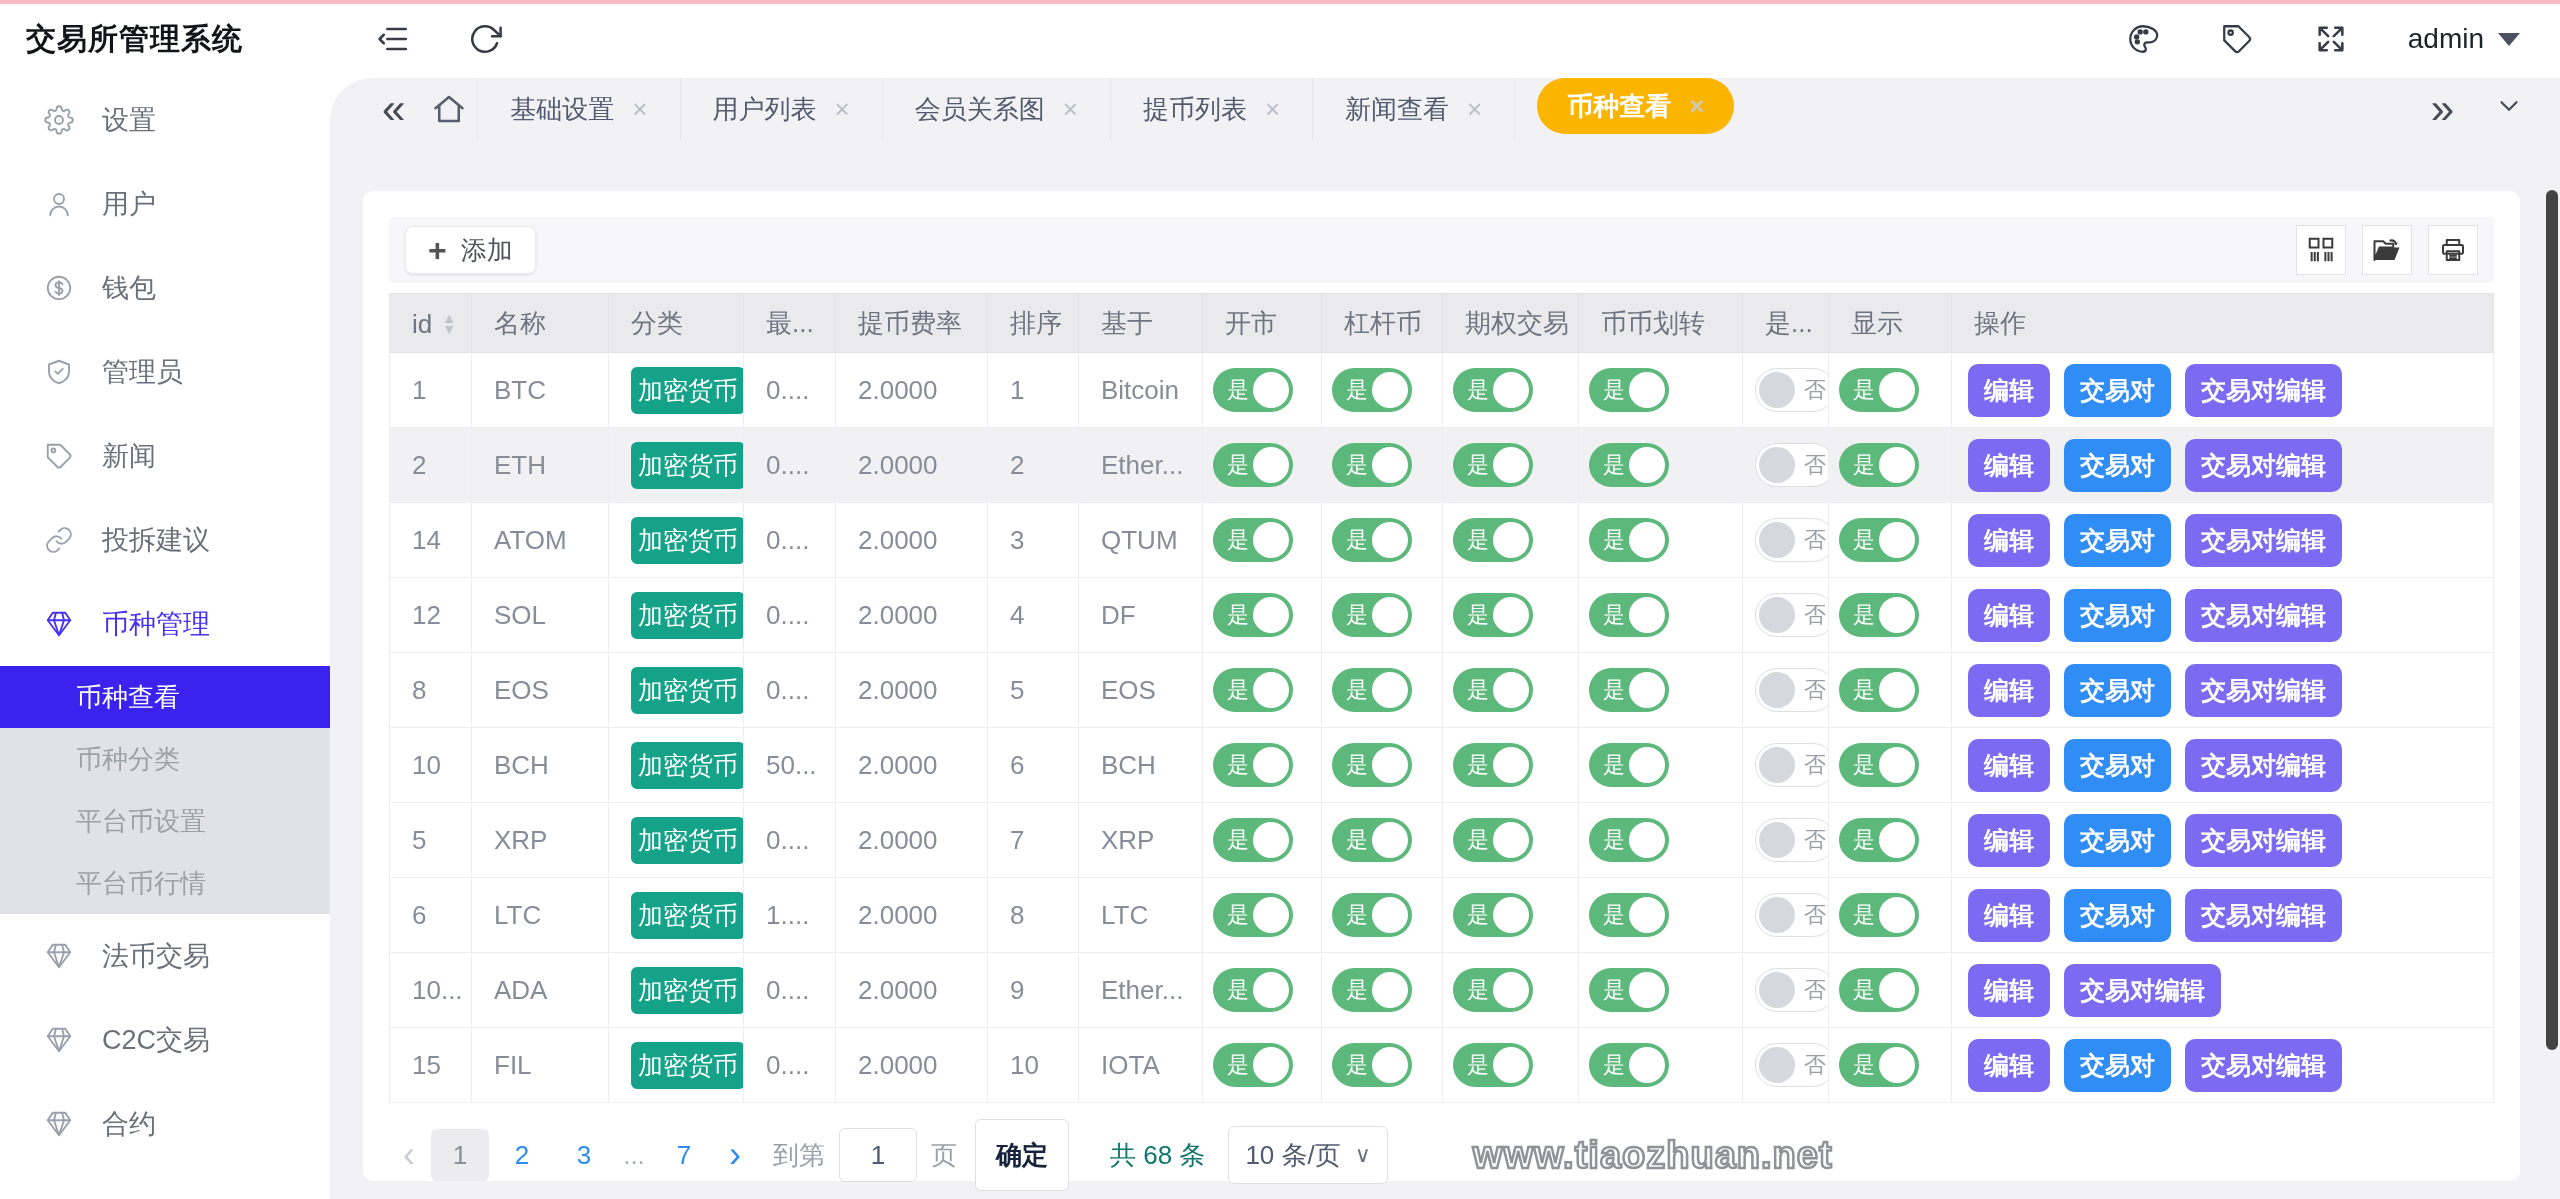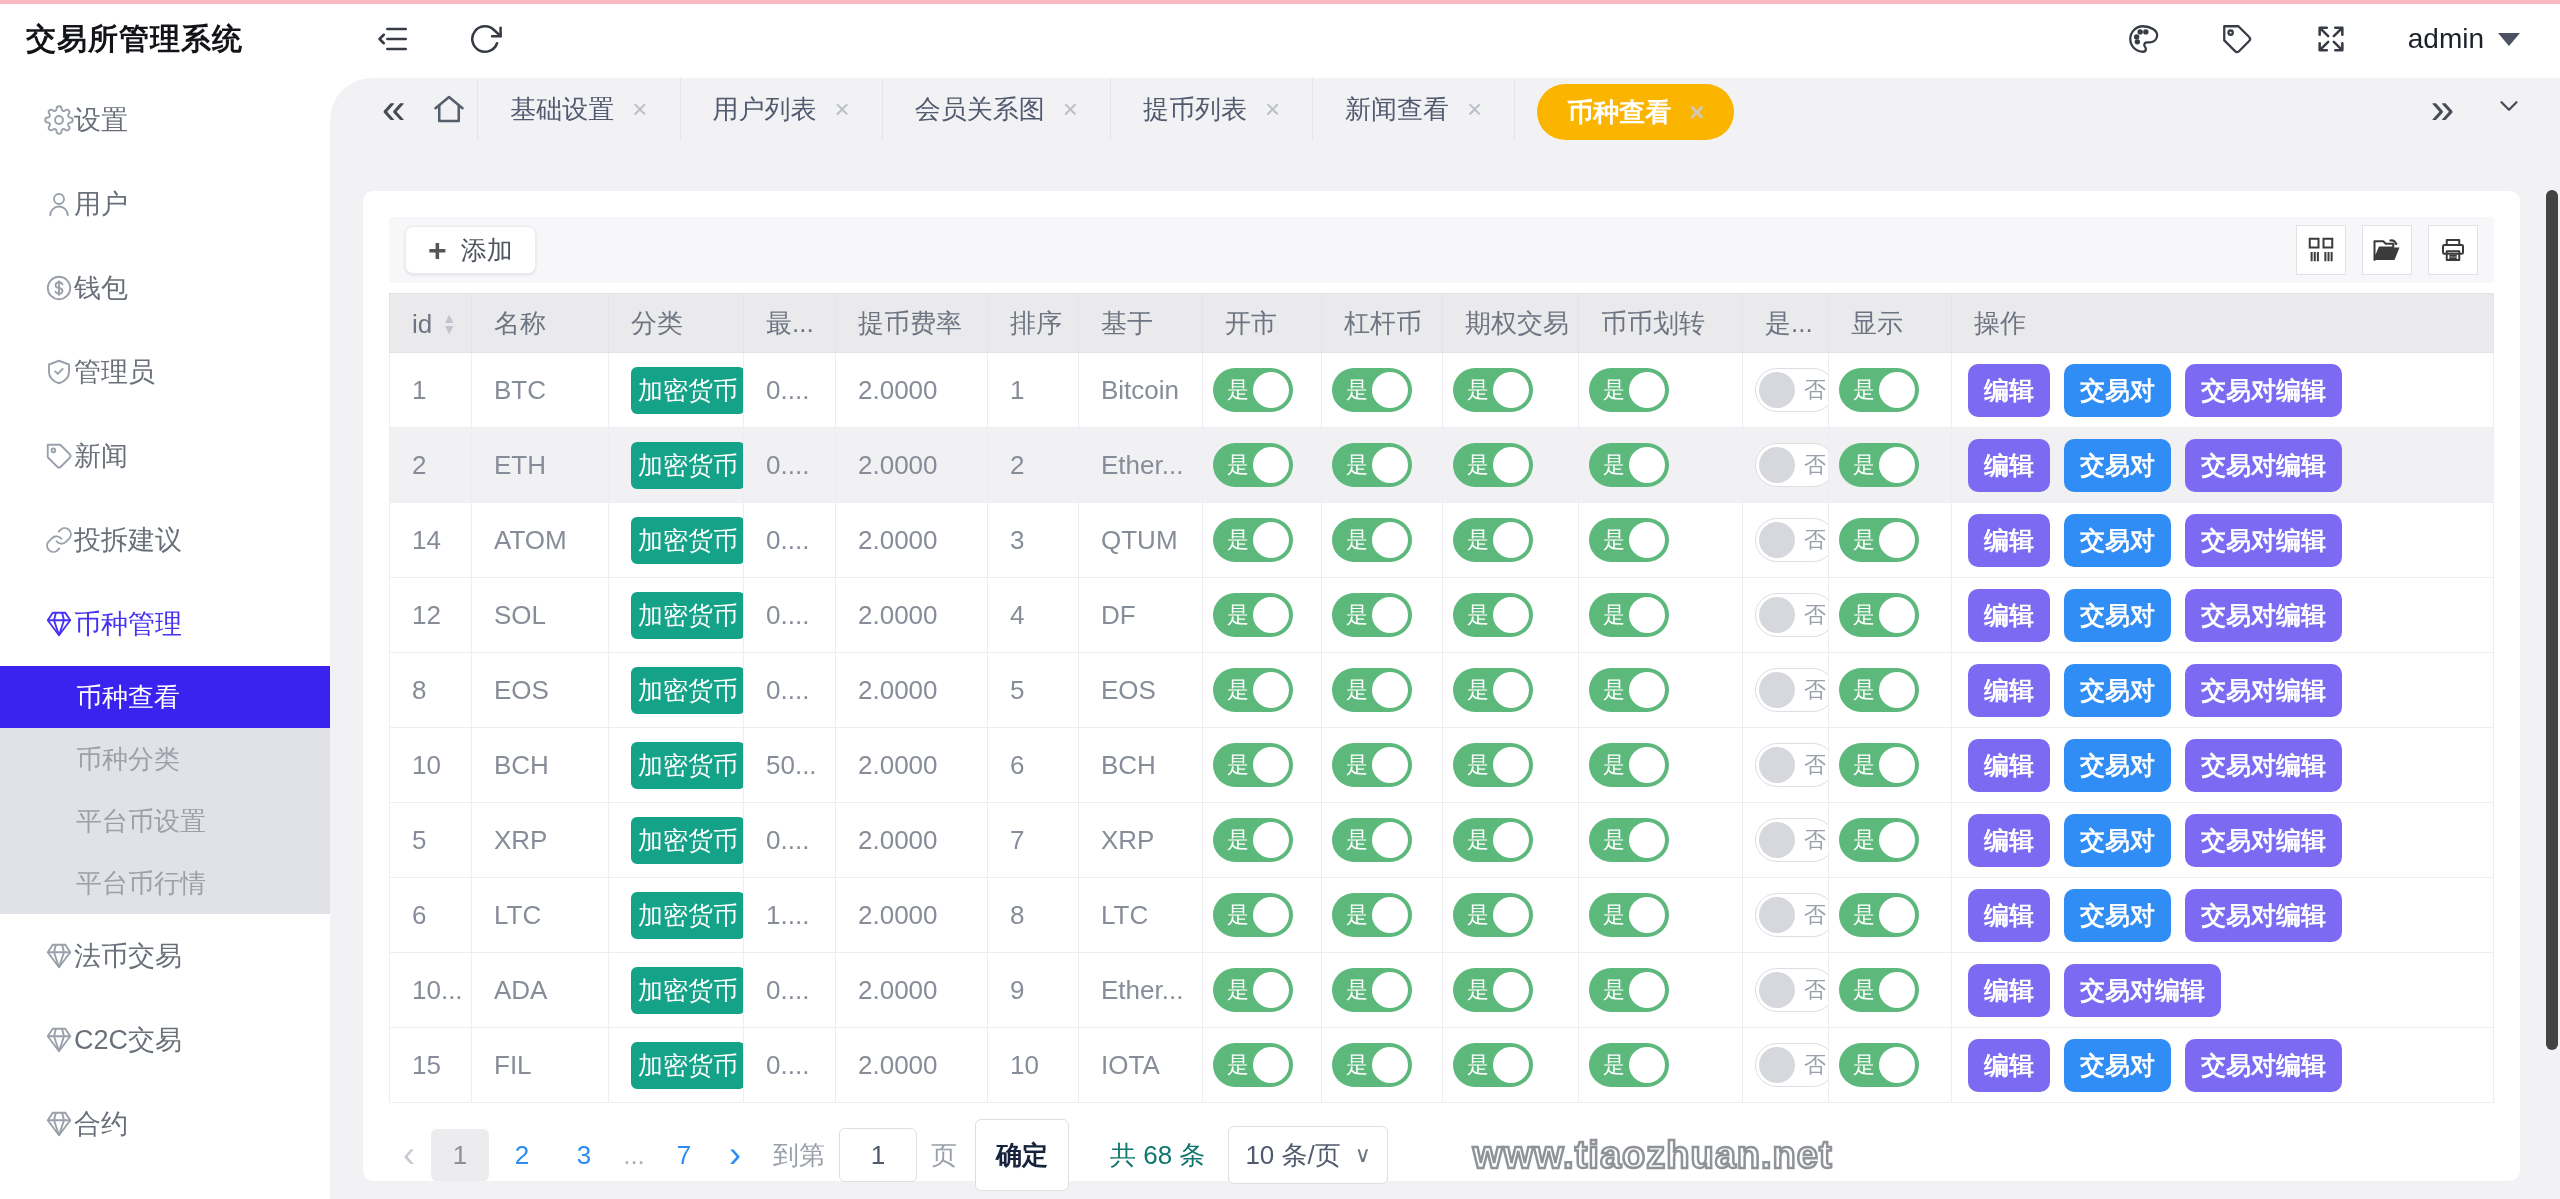--- a/index.html
+++ b/index.html
@@ -14,35 +14,35 @@
   .logo{width:330px;box-sizing:border-box;padding-left:26px;font-size:30px;font-weight:700;color:#121418;letter-spacing:1px}
   .hicon{background:none;border:none;padding:0;cursor:pointer;color:#363b45;display:flex;align-items:center}
   .hicon svg{width:34px;height:34px}
   .left-icons{display:flex;align-items:center;gap:58px;margin-left:46px}
   .right-icons{margin-left:auto;display:flex;align-items:center;gap:60px;padding-right:40px}
   .user-menu{display:flex;align-items:center;gap:14px;cursor:pointer}
   .username{font-size:28px;color:#1d2129}
   .caret{width:0;height:0;border-left:11px solid transparent;border-right:11px solid transparent;border-top:13px solid #4c5261}
   
   .sidebar{position:absolute;top:78px;left:0;bottom:0;width:330px;background:#fff;z-index:5}
-  .side-item{height:84px;display:flex;align-items:center;padding-left:44px;font-size:27px;color:#6a707a;cursor:pointer}
+  .side-item{height:84px;display:flex;align-items:center;gap:28px;padding-left:44px;font-size:27px;color:#6a707a;cursor:pointer}
   .side-item .sicon{display:flex;color:#9aa0ab}
   .side-item .sicon svg{width:30px;height:30px}
   .side-item.active{color:#4732f1}
   .side-item.active .sicon{color:#4732f1}
   .submenu{background:#e1e2e7}
   .sub-item{height:62px;display:flex;align-items:center;padding-left:76px;font-size:26px;color:#9ba0a9;cursor:pointer}
   .sub-item.active{background:#3a23ef;color:#fff}
   
   .main{position:absolute;top:78px;left:330px;right:0;bottom:0;background:#f2f2f5;border-top-left-radius:42px}
   .tabrow{height:62px;display:flex;align-items:center;padding-left:52px;font-size:26px;color:#515a6e}
   .tab-collapse{font-size:42px;color:#454b57;margin-right:26px;cursor:pointer;line-height:1}
   .home{display:flex;color:#575e6b;cursor:pointer;margin-right:10px}
   .home svg{width:36px;height:36px}
-  .tabs{display:flex;align-items:flex-end;height:100%}
+  .tabs{display:flex;align-items:flex-start;height:100%}
   .tab{display:flex;align-items:center;gap:18px;padding:0 32px;height:100%;cursor:pointer;border-right:1px solid #e4e5e9}
   .tab:first-child{border-left:1px solid #e4e5e9}
   .tab .x{color:#b9bec7;font-size:26px;line-height:1}
   .tab.active{background:#fbb400;color:#fff;height:56px;border-radius:28px;border:none;margin-left:22px;padding:0 30px;font-weight:600}
   .tab.active .x{color:#cfc9b4}
   .tab-right{margin-left:auto;display:flex;align-items:center;gap:40px;padding-right:36px;color:#454b57}
   .tab-right .chev{font-size:42px;line-height:1;cursor:pointer}
   .tab-right svg{width:30px;height:30px;cursor:pointer}
   
   .card{position:absolute;left:33px;right:40px;top:113px;bottom:18px;background:#fff;border-radius:10px;padding:26px 26px 0;box-sizing:border-box}

